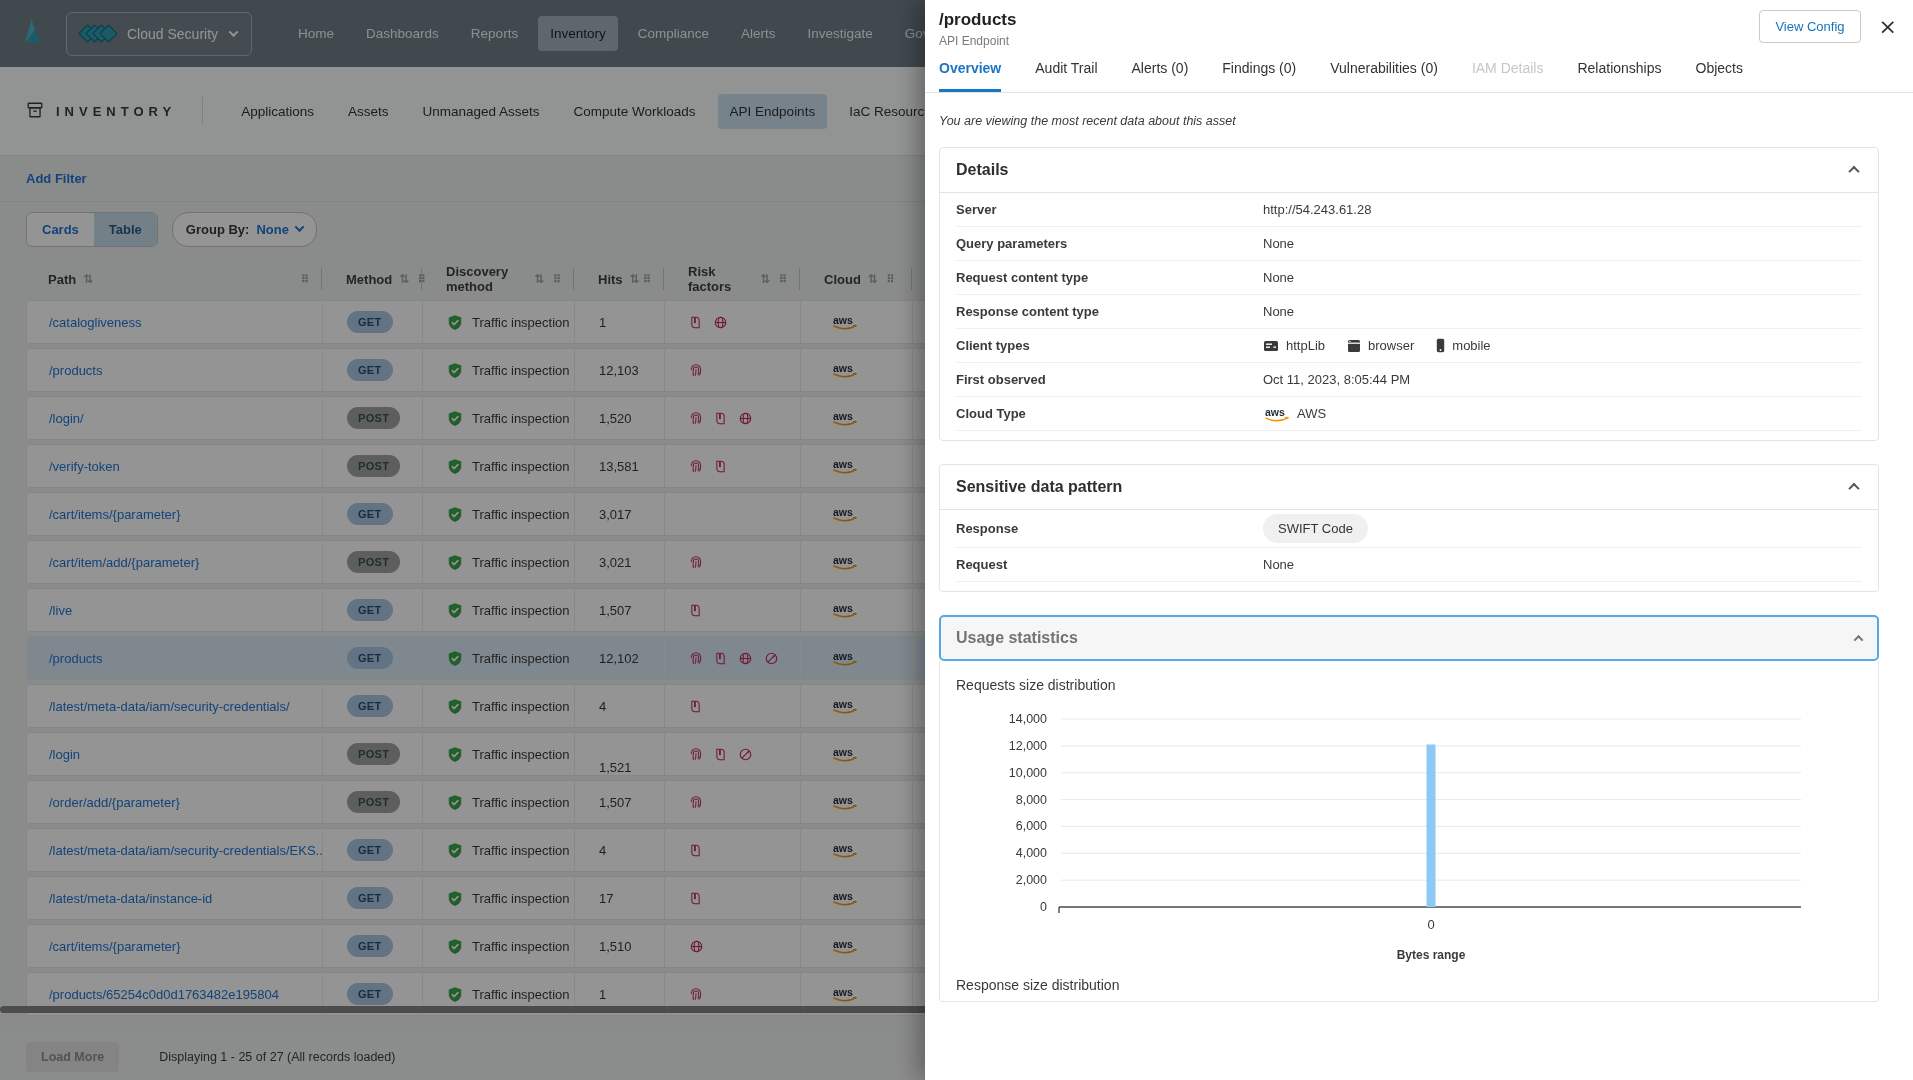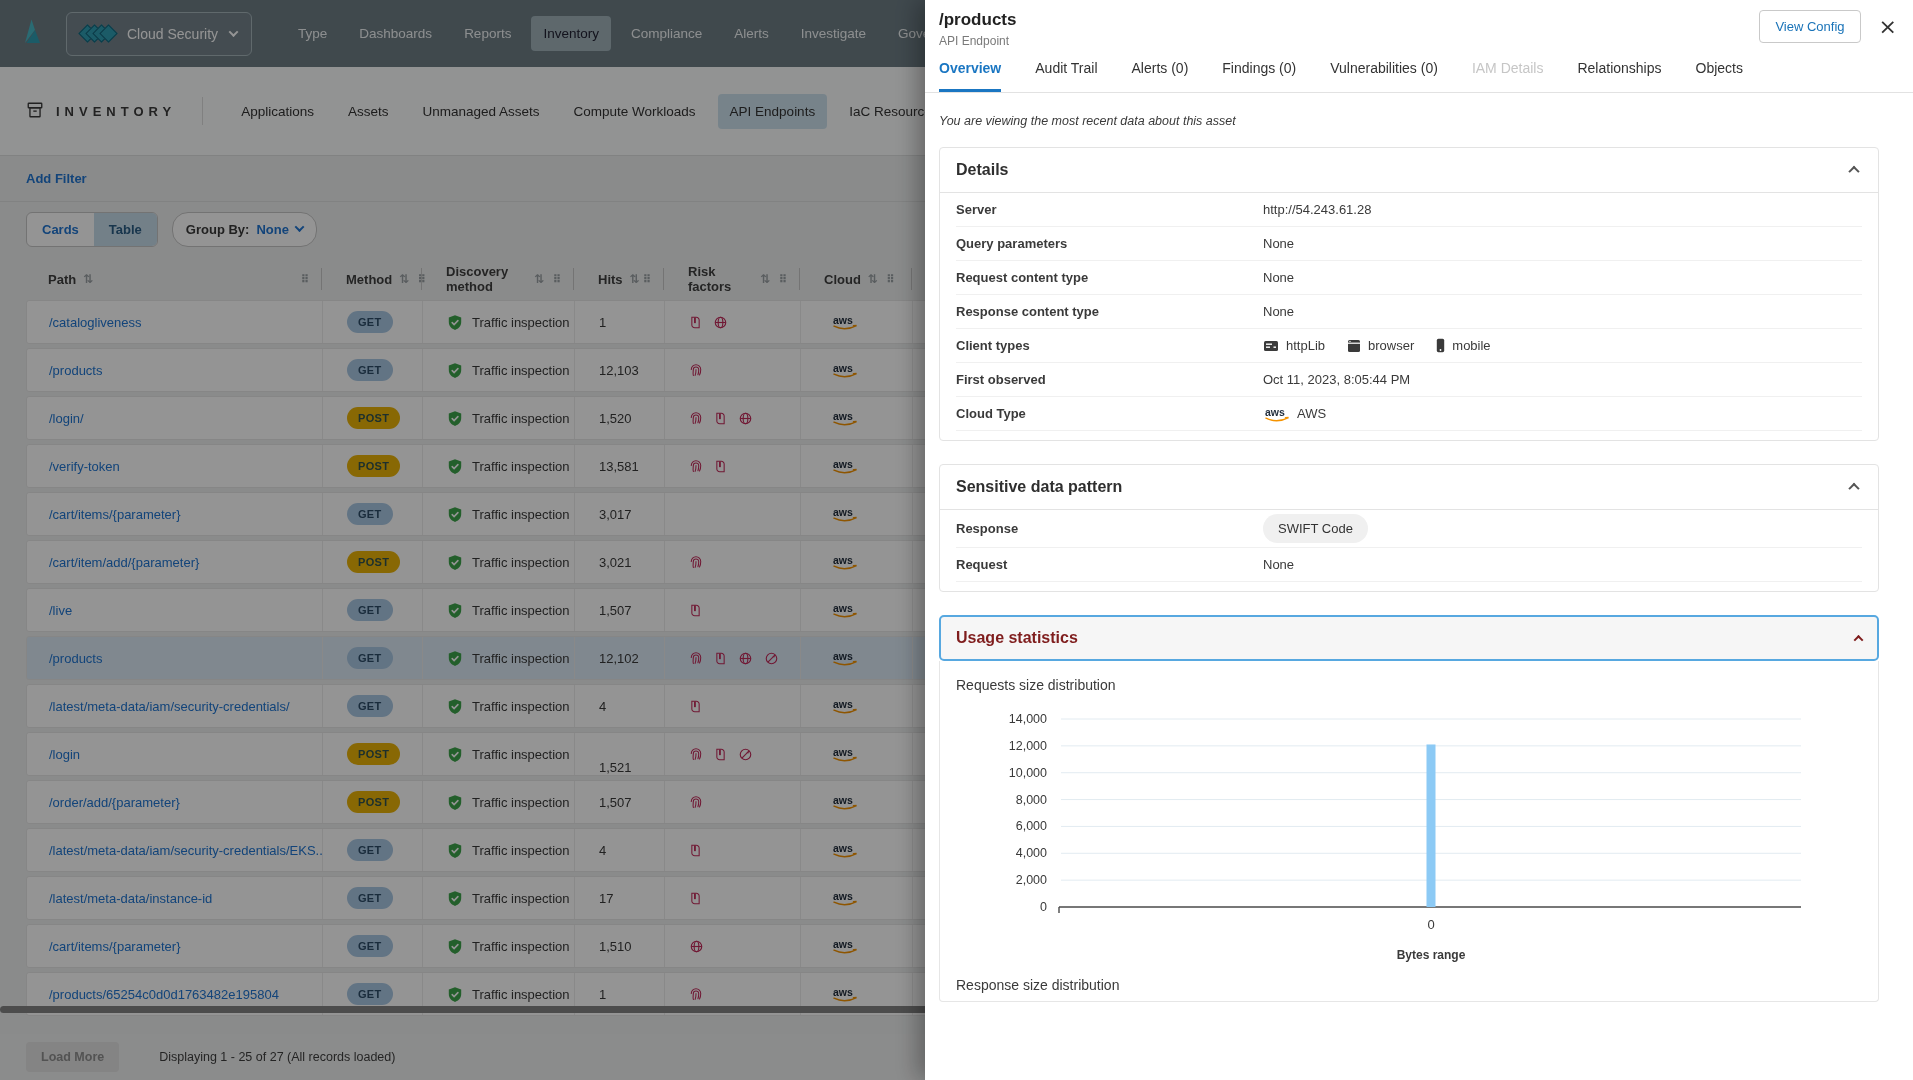--- a/index.html
+++ b/index.html
@@ -49,21 +49,21 @@
   .dots { font-size:11px; margin-left:8px; margin-right:12px; cursor:grab; }
   .dots.auto { margin-left:auto; }
   .row { display:flex; align-items:stretch; background:#fff; height:44px; margin:0 26px 4px; border-radius:3px;
     border:1px solid #e7e7e7; }
   .row.selected { background:#ddebf7; }
   .cell { display:flex; align-items:center; border-right:1px solid #ededed; padding-left:24px; flex-shrink:0; overflow:hidden; }
   .cell:first-child { padding-left:22px; }
   .path-link { color:#2176d2; font-size:13px; text-decoration:none; white-space:nowrap; cursor:pointer; }
   .pill { border-radius:13px; padding:5px 11px; font-size:11px; font-weight:700; letter-spacing:.3px; }
   .pill.get { background:#a9c8e4; color:#2d4d68; }
-  .pill.post { background:#eab308; color:#33544d; }
+  .pill.post { background:#a3a3a3; color:#33544d; }
   .disc { display:flex; align-items:center; gap:9px; font-size:13px; color:#3a3a3a; }
   .hits { font-size:13px; color:#3a3a3a; }
   .risk { display:flex; align-items:center; gap:11px; color:#c22a5a; }
   
   .hscroll { position:absolute; left:0; top:1006px; height:10px; width:925px; z-index:2; }
   .hscroll .thumb { width:1010px; height:7px; background:#838383; border-radius:4px; cursor:grab; }
   .lfooter { position:absolute; left:0; bottom:0; width:100%; height:46px; background:#f0f1f1; display:flex;
     align-items:center; gap:40px; padding:0 26px; z-index:3; }
   .load-more { background:#e3e3e3; color:#8f8f8f; font-size:12.5px; padding:8px 15px; border-radius:4px; font-weight:600; border:none; cursor:pointer; }
   .foot-status { font-size:12.5px; color:#3f3f3f; }
@@ -92,21 +92,21 @@
   .card-body { padding:0 0 9px; }
   .drow { display:flex; align-items:center; min-height:34px; margin:0 16px; border-bottom:1px solid #f0f0f0;
     font-size:13px; color:#3a3a3a; padding:4px 0; }
   .drow:last-child { border-bottom:1px solid #f0f0f0; }
   .dlabel { width:307px; font-weight:600; flex-shrink:0; }
   .clients { display:flex; align-items:center; gap:22px; }
   .client { display:flex; align-items:center; gap:7px; color:#3a3a3a; }
   .pill-gray { background:#f0f0f0; border-radius:16px; padding:7px 15px; font-size:13px; color:#333; }
   .cloudval { display:flex; align-items:center; gap:6px; }
   .usage-head { display:flex; justify-content:space-between; align-items:center; padding:12px 15px;
-    border:2px solid #57a8e0; background:#f6f6f6; border-radius:5px; font-size:16px; font-weight:700; color:#7f1d1d; cursor:pointer; }
+    border:2px solid #57a8e0; background:#f6f6f6; border-radius:5px; font-size:16px; font-weight:700; color:#737373; cursor:pointer; }
   .usage-body { border:1px solid #e6e6e6; border-top:none; border-radius:0 0 4px 4px; padding:16px 16px 8px; }
   .chart-title { font-size:14px; color:#3a3a3a; }
   .resp-title { font-size:14px; color:#3a3a3a; margin-top:8px; }
 </style>
 </head>
 <body>
 
 <div class="app">
 
   <header class="topnav">
@@ -120,21 +120,21 @@
       <span class="diamonds">
           <i></i>
           <i></i>
           <i></i>
           <i></i>
         </span>
       <span class="switcher-label">Cloud Security</span>
       <span class="chev down"></span>
     </div>
     <nav class="nav-items" id="nav-items">
-        <span class="nav-item">Type</span>
+        <span class="nav-item">Home</span>
         <span class="nav-item">Dashboards</span>
         <span class="nav-item">Reports</span>
         <span class="nav-item active">Inventory</span>
         <span class="nav-item">Compliance</span>
         <span class="nav-item">Alerts</span>
         <span class="nav-item">Investigate</span>
         <span class="nav-item">Governance</span>
       </nav>
   </header>
 

